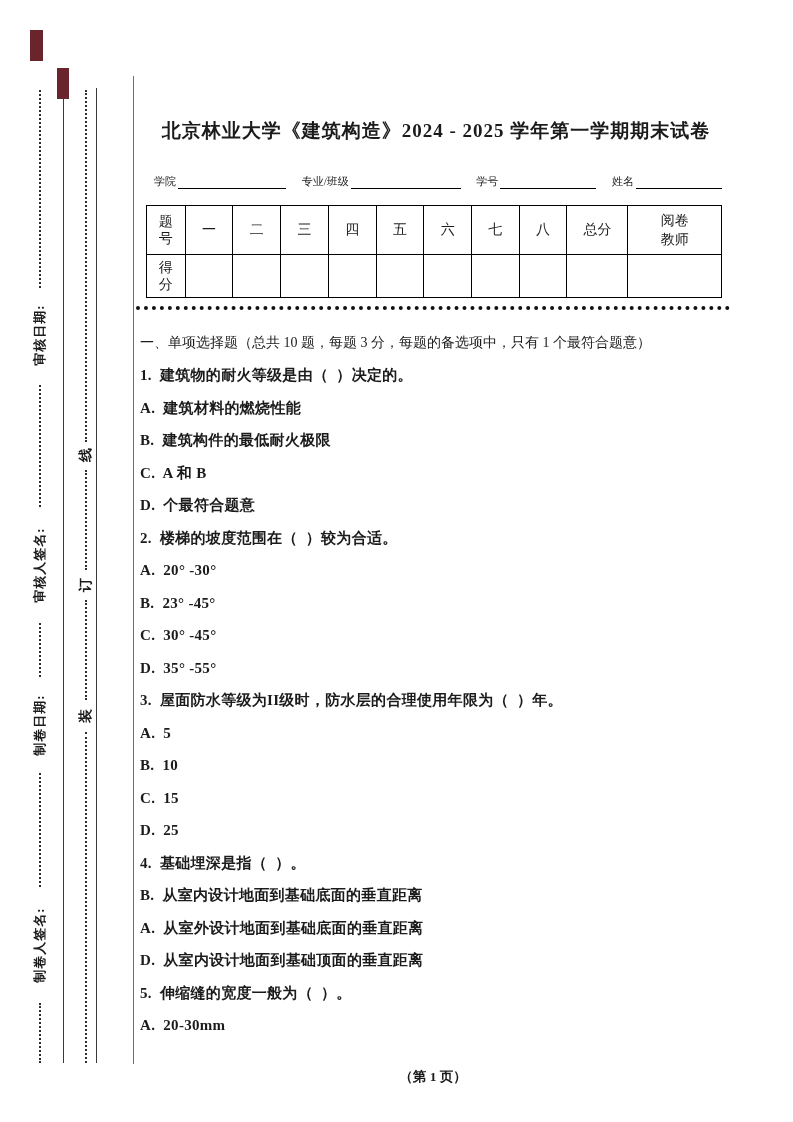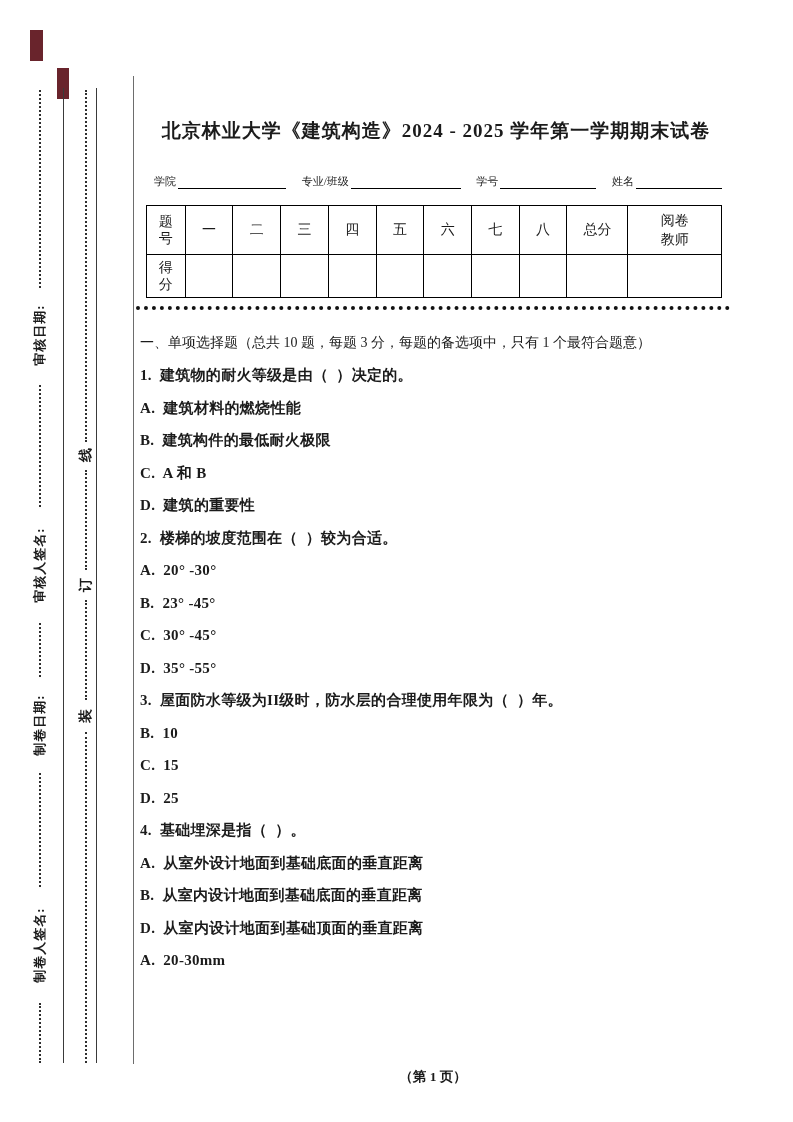--- a/index.html
+++ b/index.html
@@ -192,37 +192,39 @@
       </table>
 
     <div id="dotted-sep"></div>
 
     <div id="section-heading">一、单项选择题（总共 10 题，每题 3 分，每题的备选项中，只有 1 个最符合题意）</div>
 
     <p class="line">1.  建筑物的耐火等级是由（  ）决定的。</p>
     <p class="line">A.  建筑材料的燃烧性能</p>
     <p class="line">B.  建筑构件的最低耐火极限</p>
     <p class="line">C.  A 和 B</p>
-    <p class="line">D.  建筑的重要性</p>
+    <p class="line">D.  个最符合题意</p>
 
     <p class="line">2.  楼梯的坡度范围在（  ）较为合适。</p>
     <p class="line">A.  20° -30°</p>
     <p class="line">B.  23° -45°</p>
     <p class="line">C.  30° -45°</p>
     <p class="line">D.  35° -55°</p>
 
     <p class="line">3.  屋面防水等级为II级时，防水层的合理使用年限为（  ）年。</p>
+    <p class="line">A.  5</p>
     <p class="line">B.  10</p>
     <p class="line">C.  15</p>
     <p class="line">D.  25</p>
 
     <p class="line">4.  基础埋深是指（  ）。</p>
+    <p class="line">B.  从室内设计地面到基础底面的垂直距离</p>
     <p class="line">A.  从室外设计地面到基础底面的垂直距离</p>
-    <p class="line">B.  从室内设计地面到基础底面的垂直距离</p>
     <p class="line">D.  从室内设计地面到基础顶面的垂直距离</p>
 
+    <p class="line">5.  伸缩缝的宽度一般为（  ）。</p>
     <p class="line">A.  20-30mm</p>
 
   </div>
 
   <div id="page-footer">（第 1 页）</div>
 
 </div>
 
 </body></html>

